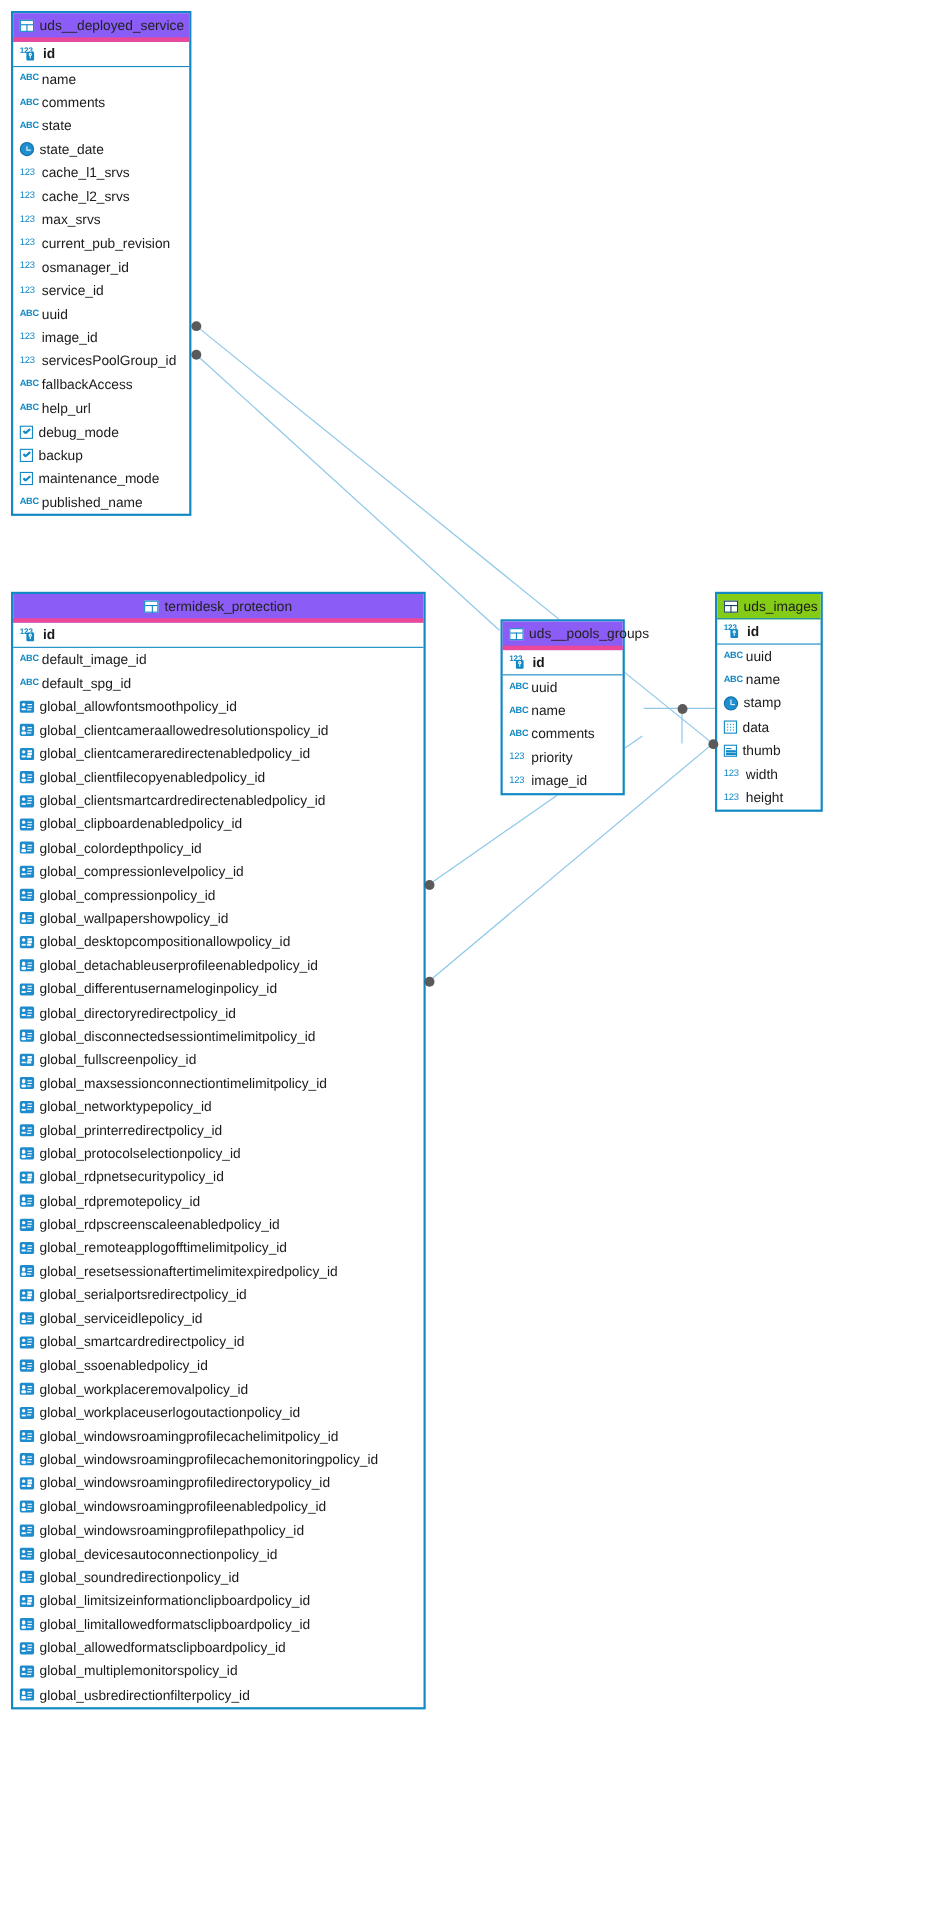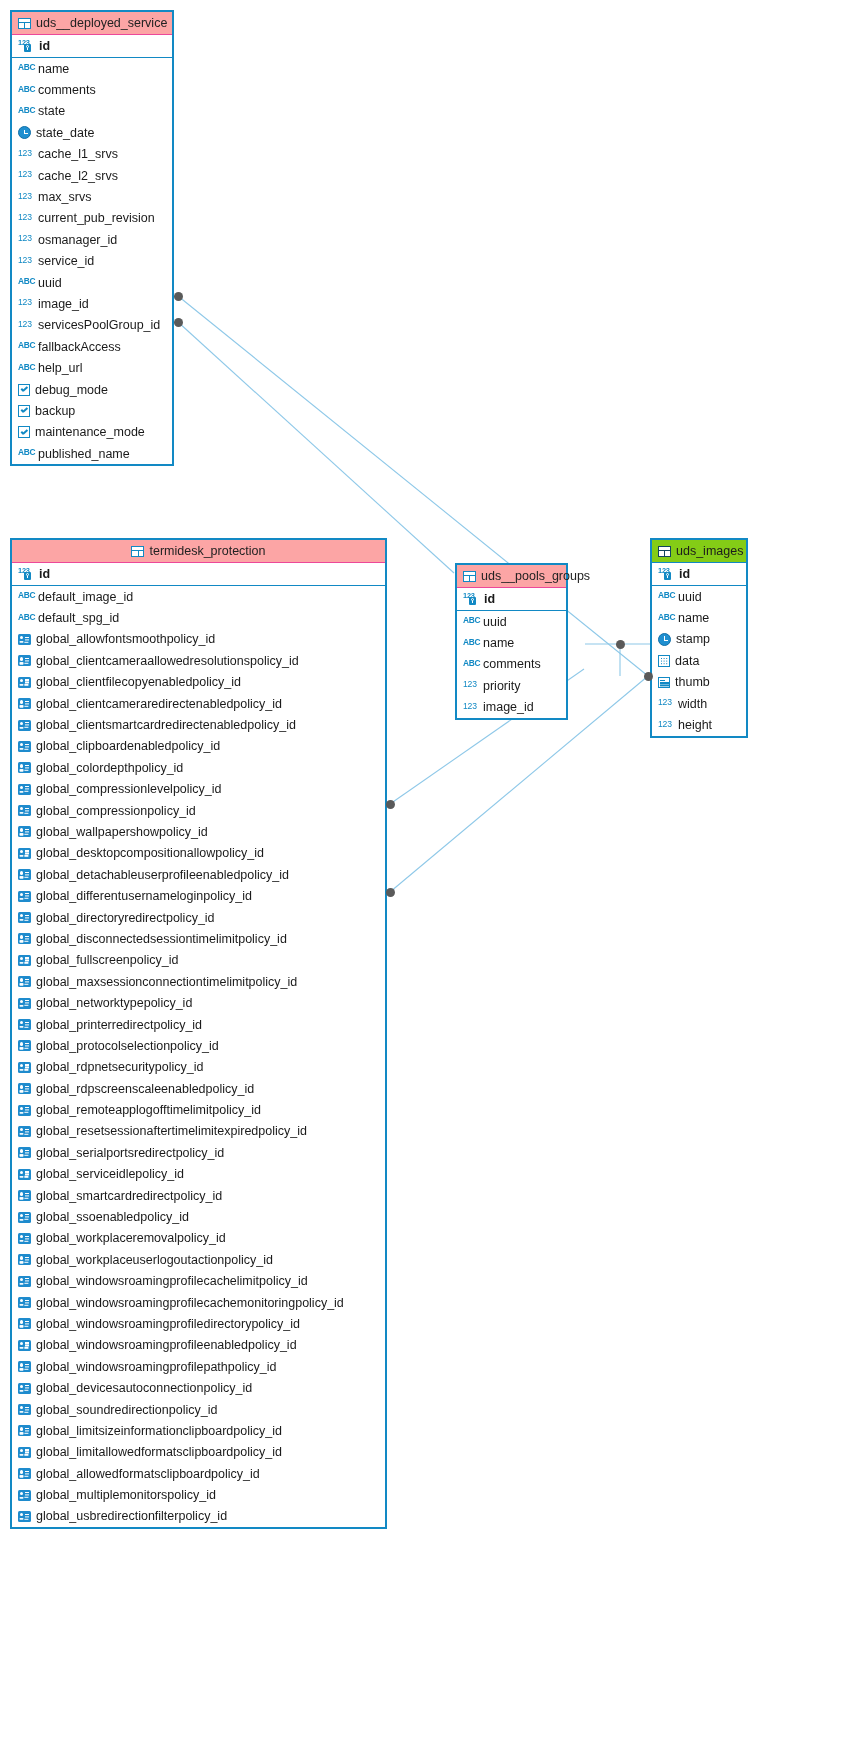--- a/index.html
+++ b/index.html
@@ -13,22 +13,22 @@
   }
   #wires{position:absolute;left:0;top:0;width:842px;height:1750px;pointer-events:none;z-index:1;}
   .table{
     position:absolute;
     background:#ffffff;
     border:2px solid #1289c4;
     box-sizing:border-box;
     z-index:2;
   }
   .t-head{
-    background:#fca5a5;
-    border-bottom:1px solid #ec4899;
+    background:#8b5cf6;
+    border-bottom:4px solid #ec4899;
     height:22px;
     display:flex;align-items:center;
     padding:0 6px;
     font-size:12.5px;
     color:#222;
   }
   .t-head.center{justify-content:center;}
   .t-head.orange{background:#84cc16;border-bottom:1px solid #1289c4;color:#1c1c1c;}
   .t-head .t-title{margin-left:5px;}
   .pk-row{
@@ -254,28 +254,28 @@
       <div class="row">
         <span class="ico ic-policy"></span>
         <span class="lbl">global_allowfontsmoothpolicy_id</span>
       </div>
       <div class="row">
         <span class="ico ic-policy"></span>
         <span class="lbl">global_clientcameraallowedresolutionspolicy_id</span>
       </div>
       <div class="row">
         <span class="ico ic-policy"></span>
+        <span class="lbl">global_clientcameraredirectenabledpolicy_id</span>
+      </div>
+      <div class="row">
+        <span class="ico ic-policy"></span>
         <span class="lbl">global_clientfilecopyenabledpolicy_id</span>
       </div>
       <div class="row">
         <span class="ico ic-policy"></span>
-        <span class="lbl">global_clientcameraredirectenabledpolicy_id</span>
-      </div>
-      <div class="row">
-        <span class="ico ic-policy"></span>
         <span class="lbl">global_clientsmartcardredirectenabledpolicy_id</span>
       </div>
       <div class="row">
         <span class="ico ic-policy"></span>
         <span class="lbl">global_clipboardenabledpolicy_id</span>
       </div>
       <div class="row">
         <span class="ico ic-policy"></span>
         <span class="lbl">global_colordepthpolicy_id</span>
       </div>
@@ -327,20 +327,24 @@
         <span class="ico ic-policy"></span>
         <span class="lbl">global_printerredirectpolicy_id</span>
       </div>
       <div class="row">
         <span class="ico ic-policy"></span>
         <span class="lbl">global_protocolselectionpolicy_id</span>
       </div>
       <div class="row">
         <span class="ico ic-policy"></span>
         <span class="lbl">global_rdpnetsecuritypolicy_id</span>
+      </div>
+      <div class="row">
+        <span class="ico ic-policy"></span>
+        <span class="lbl">global_rdpremotepolicy_id</span>
       </div>
       <div class="row">
         <span class="ico ic-policy"></span>
         <span class="lbl">global_rdpscreenscaleenabledpolicy_id</span>
       </div>
       <div class="row">
         <span class="ico ic-policy"></span>
         <span class="lbl">global_remoteapplogofftimelimitpolicy_id</span>
       </div>
       <div class="row">

